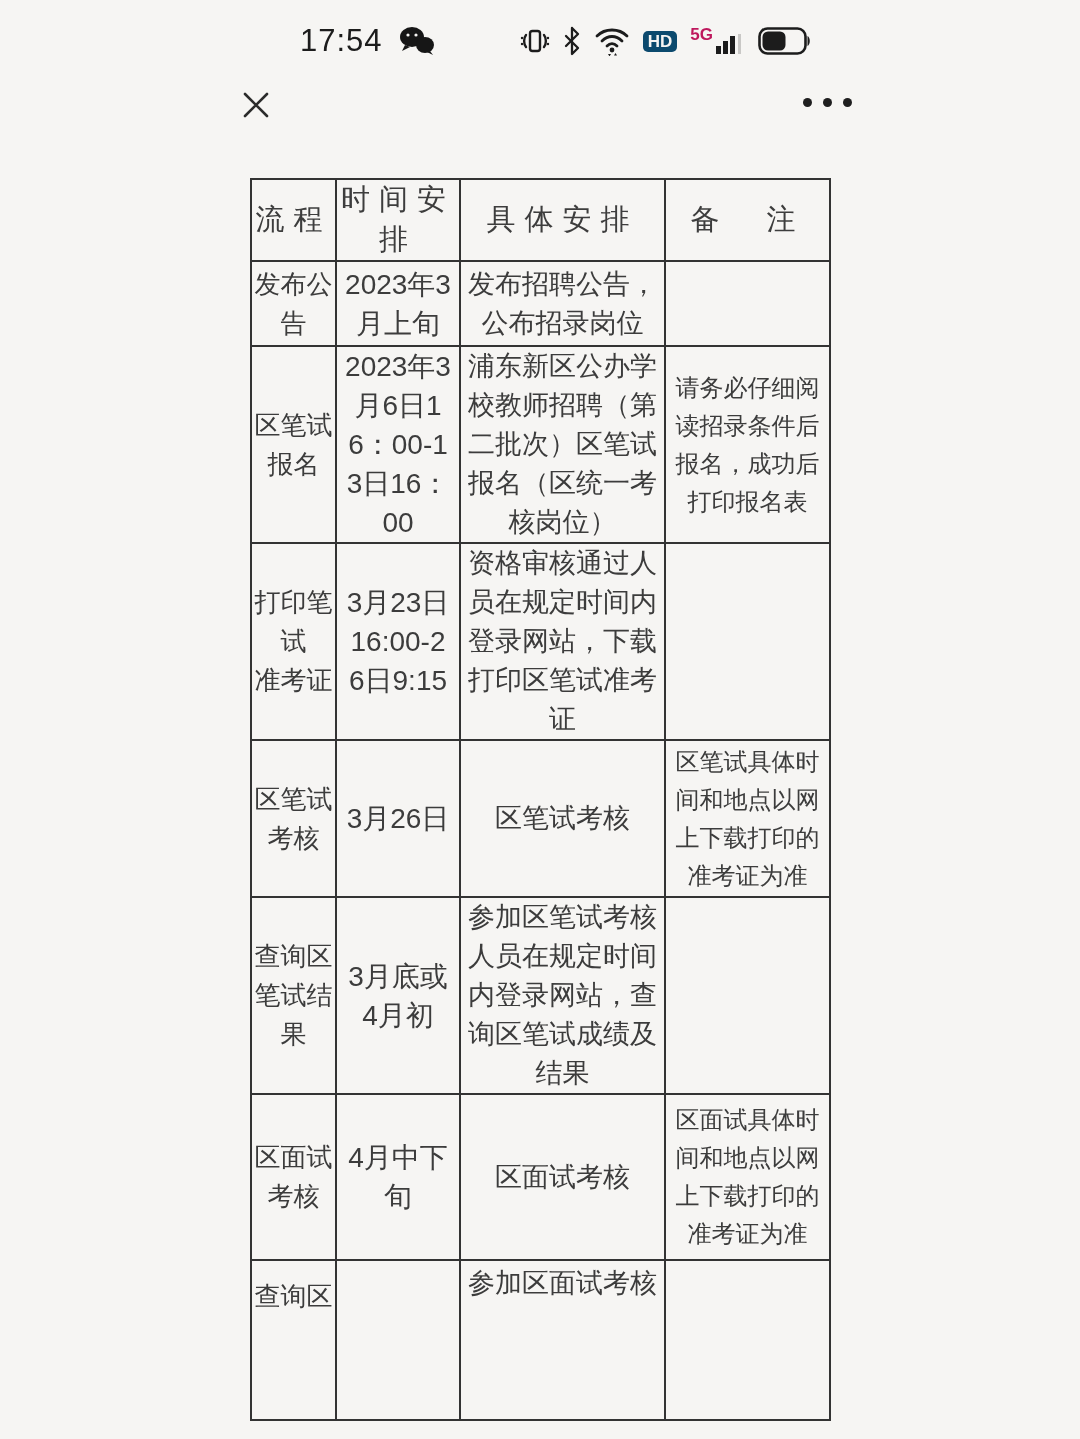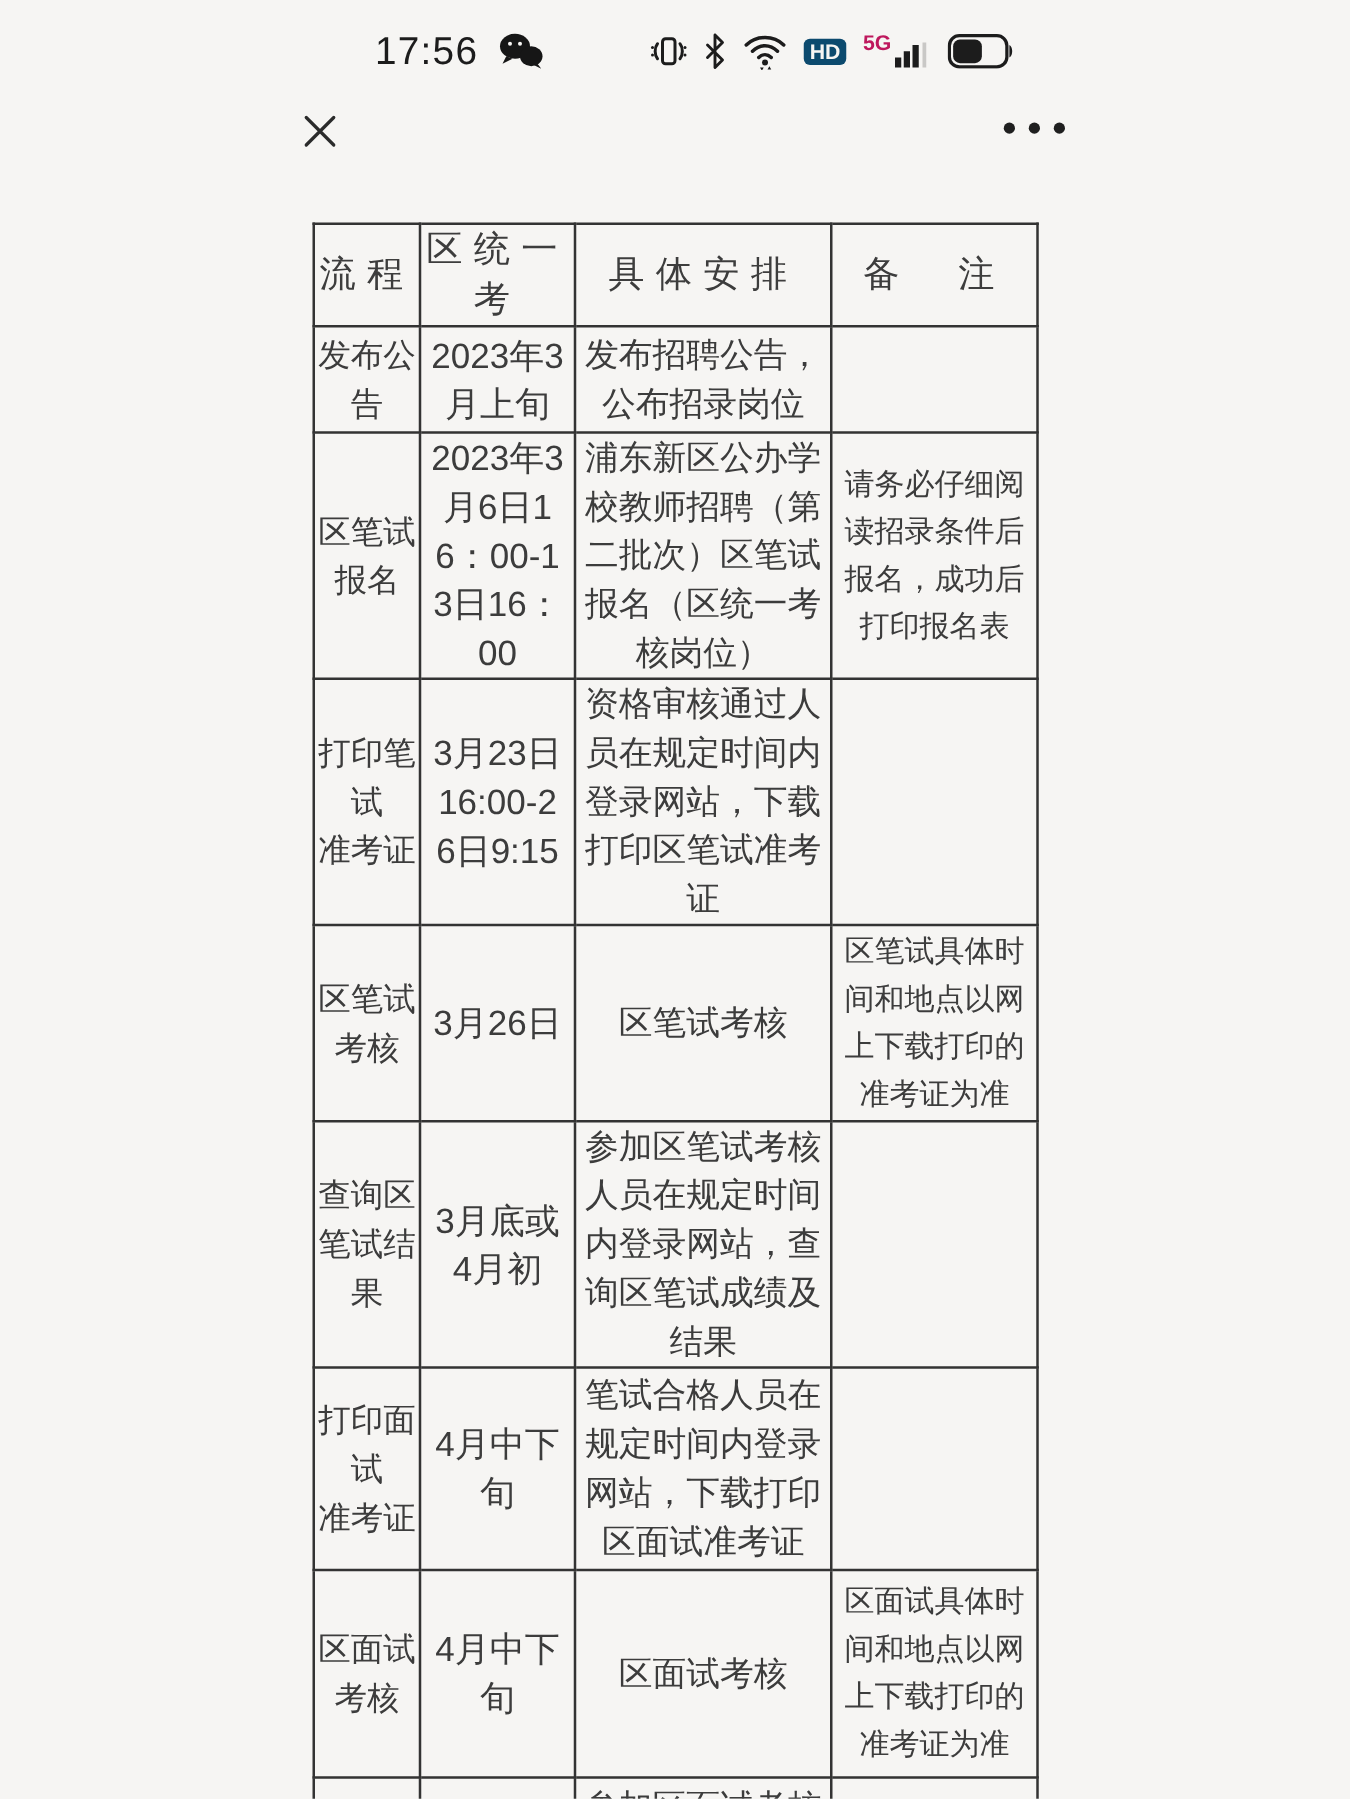--- a/index.html
+++ b/index.html
@@ -44,21 +44,21 @@
   .row-last .c-process{padding-top:16px;}
   .row-last .c-detail{padding-top:3px;}
 </style>
 </head>
 <body>
 
 <div class="phone">
 
   <div class="status-bar">
     <div class="sb-left">
-      <span class="sb-time">17:56</span>
+      <span class="sb-time">17:54</span>
       <svg width="40" height="32" viewBox="0 0 40 32">
         <ellipse cx="15" cy="12" rx="12" ry="10" fill="#161616"></ellipse>
         <path d="M8 20 L5 26 L13 22 Z" fill="#161616"></path>
         <ellipse cx="28" cy="20" rx="9" ry="8" fill="#161616"></ellipse>
         <path d="M33 26 L36 30 L30 27 Z" fill="#161616"></path>
         <circle cx="11" cy="10" r="1.6" fill="#f6f5f3"></circle>
         <circle cx="19" cy="10" r="1.6" fill="#f6f5f3"></circle>
       </svg>
     </div>
     <div class="sb-right">
@@ -114,21 +114,21 @@
   <table class="doc">
     <colgroup>
       <col style="width:85px">
         <col style="width:124px">
         <col style="width:205px">
         <col style="width:165px">
     </colgroup>
     <thead>
         <tr id="hdr-row" style="height:74px">
           <th>流程</th>
-          <th>区统一考</th>
+          <th>时间安排</th>
           <th>具体安排</th>
           <th>备　注</th>
         </tr>
       </thead>
     <tbody id="tbl-body">
         <tr style="height: 85px;">
           <td class="c-process">发布公
 告</td>
           <td class="c-time">2023年3
 月上旬</td>
@@ -184,32 +184,20 @@
 果</td>
           <td class="c-time">3月底或
 4月初</td>
           <td class="c-detail">参加区笔试考核
 人员在规定时间
 内登录网站，查
 询区笔试成绩及
 结果</td>
           <td class="c-note"></td>
         </tr>
-        <tr style="height: 162px;">
-          <td class="c-process">打印面
-试
-准考证</td>
-          <td class="c-time">4月中下
-旬</td>
-          <td class="c-detail">笔试合格人员在
-规定时间内登录
-网站，下载打印
-区面试准考证</td>
-          <td class="c-note"></td>
-        </tr>
         <tr style="height: 166px;">
           <td class="c-process">区面试
 考核</td>
           <td class="c-time">4月中下
 旬</td>
           <td class="c-detail">区面试考核</td>
           <td class="c-note">区面试具体时
 间和地点以网
 上下载打印的
 准考证为准</td>

